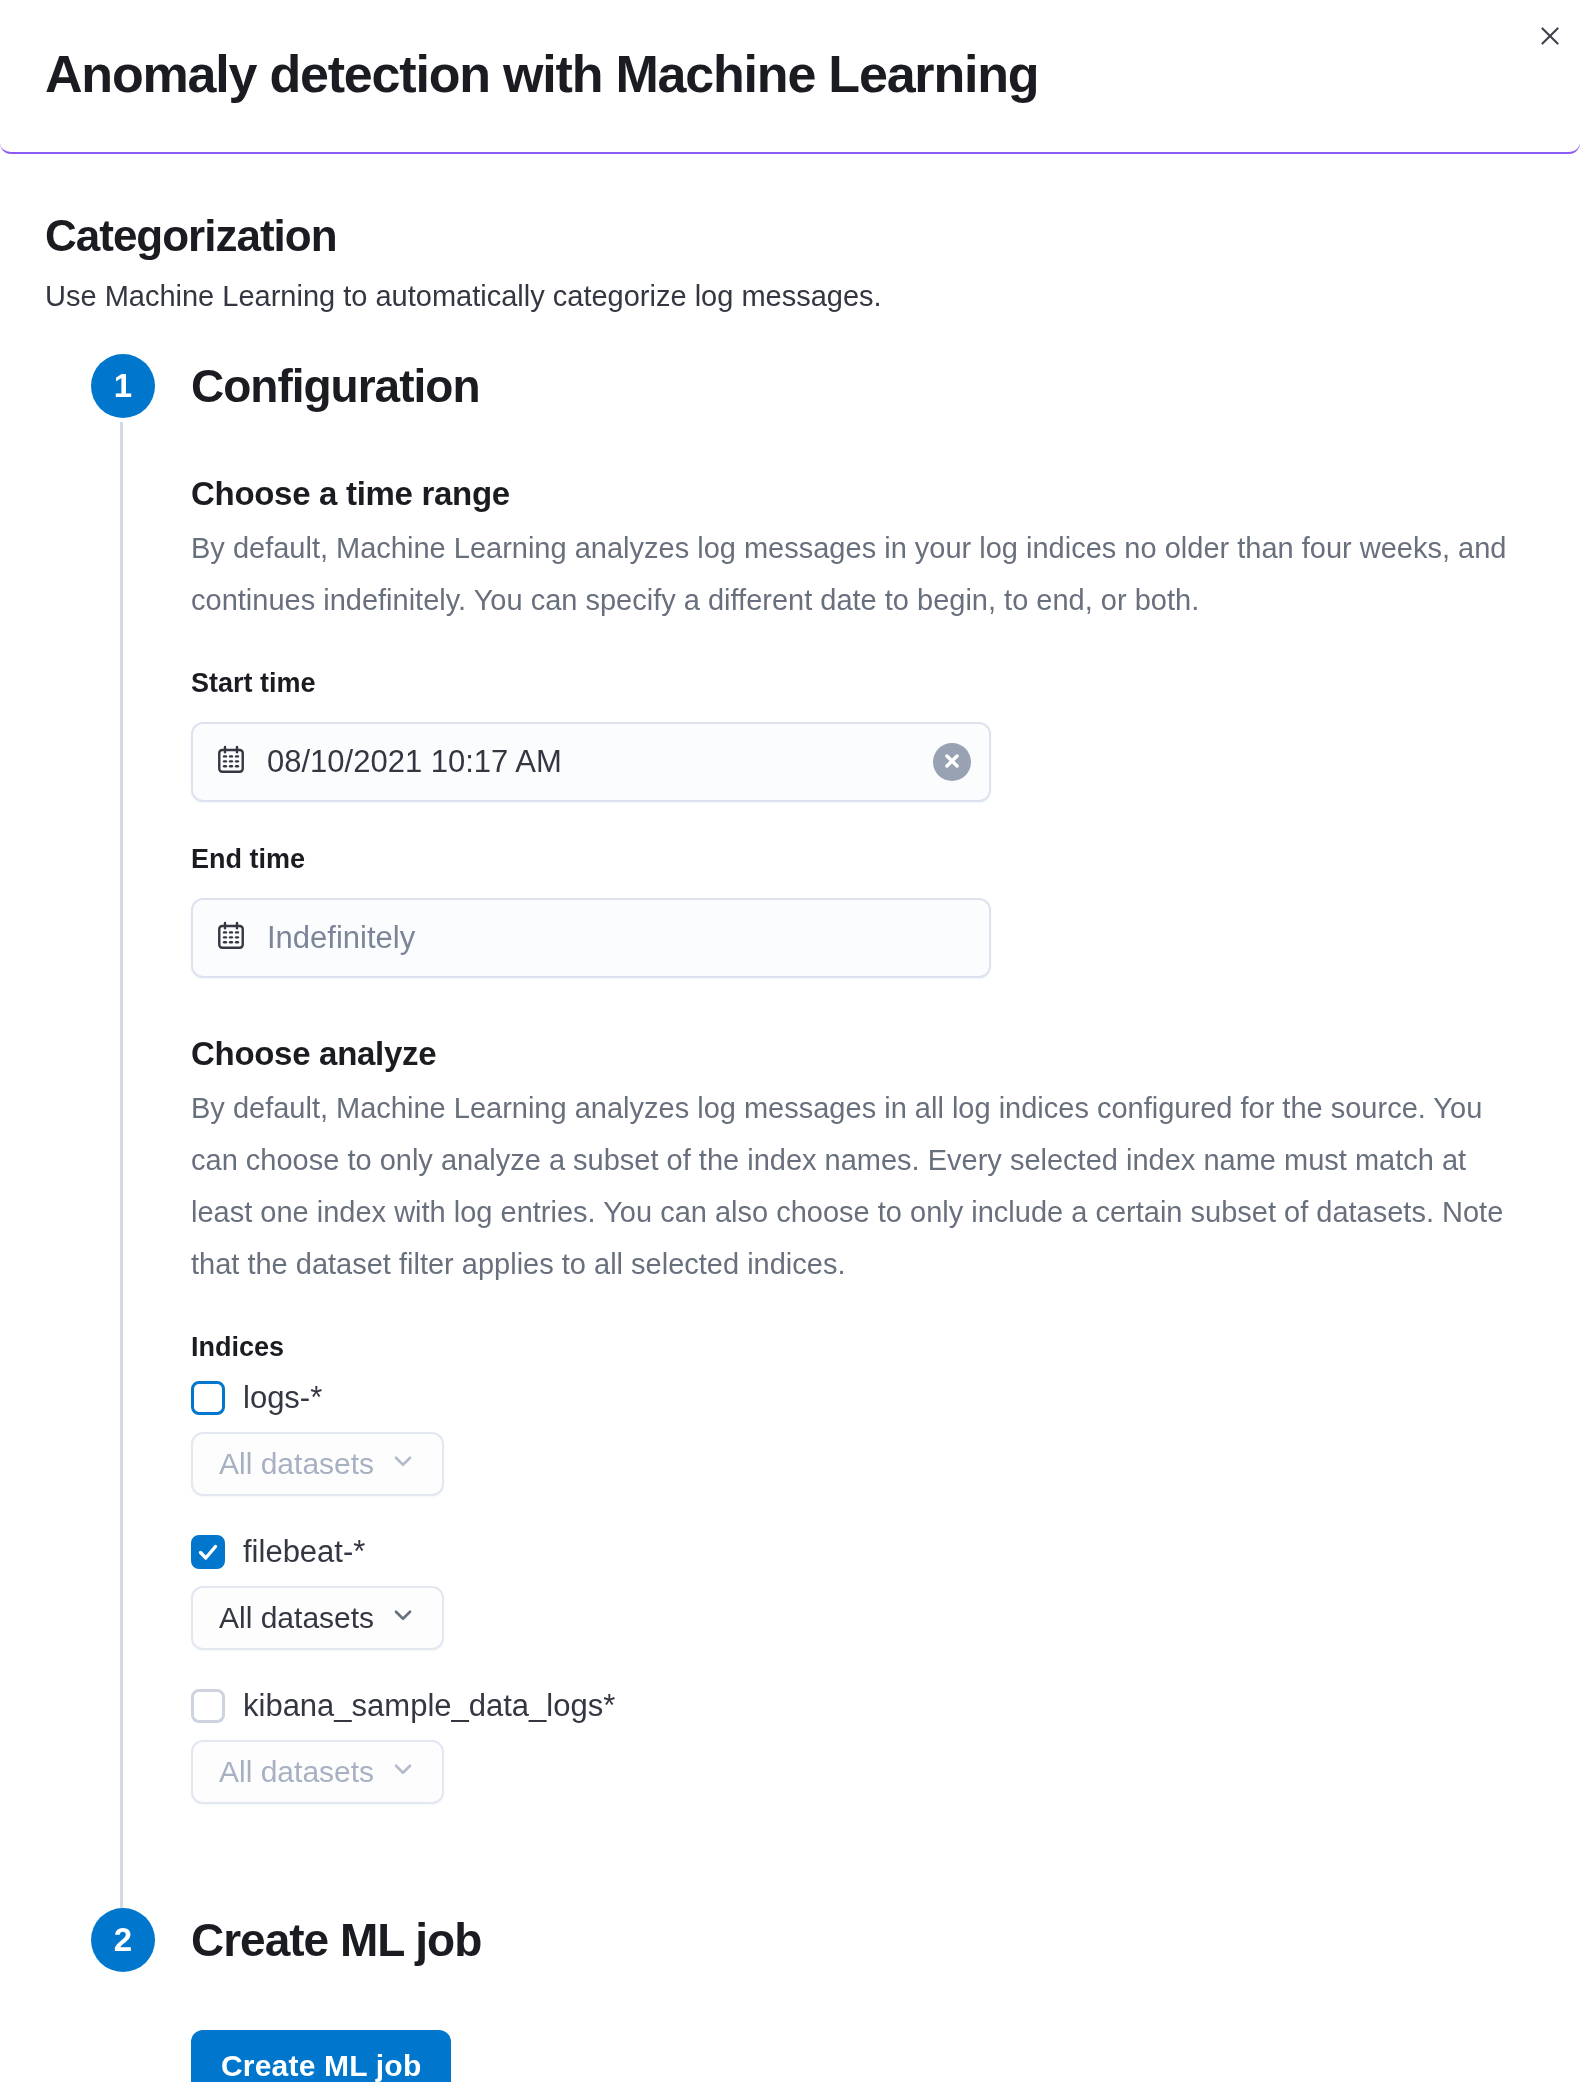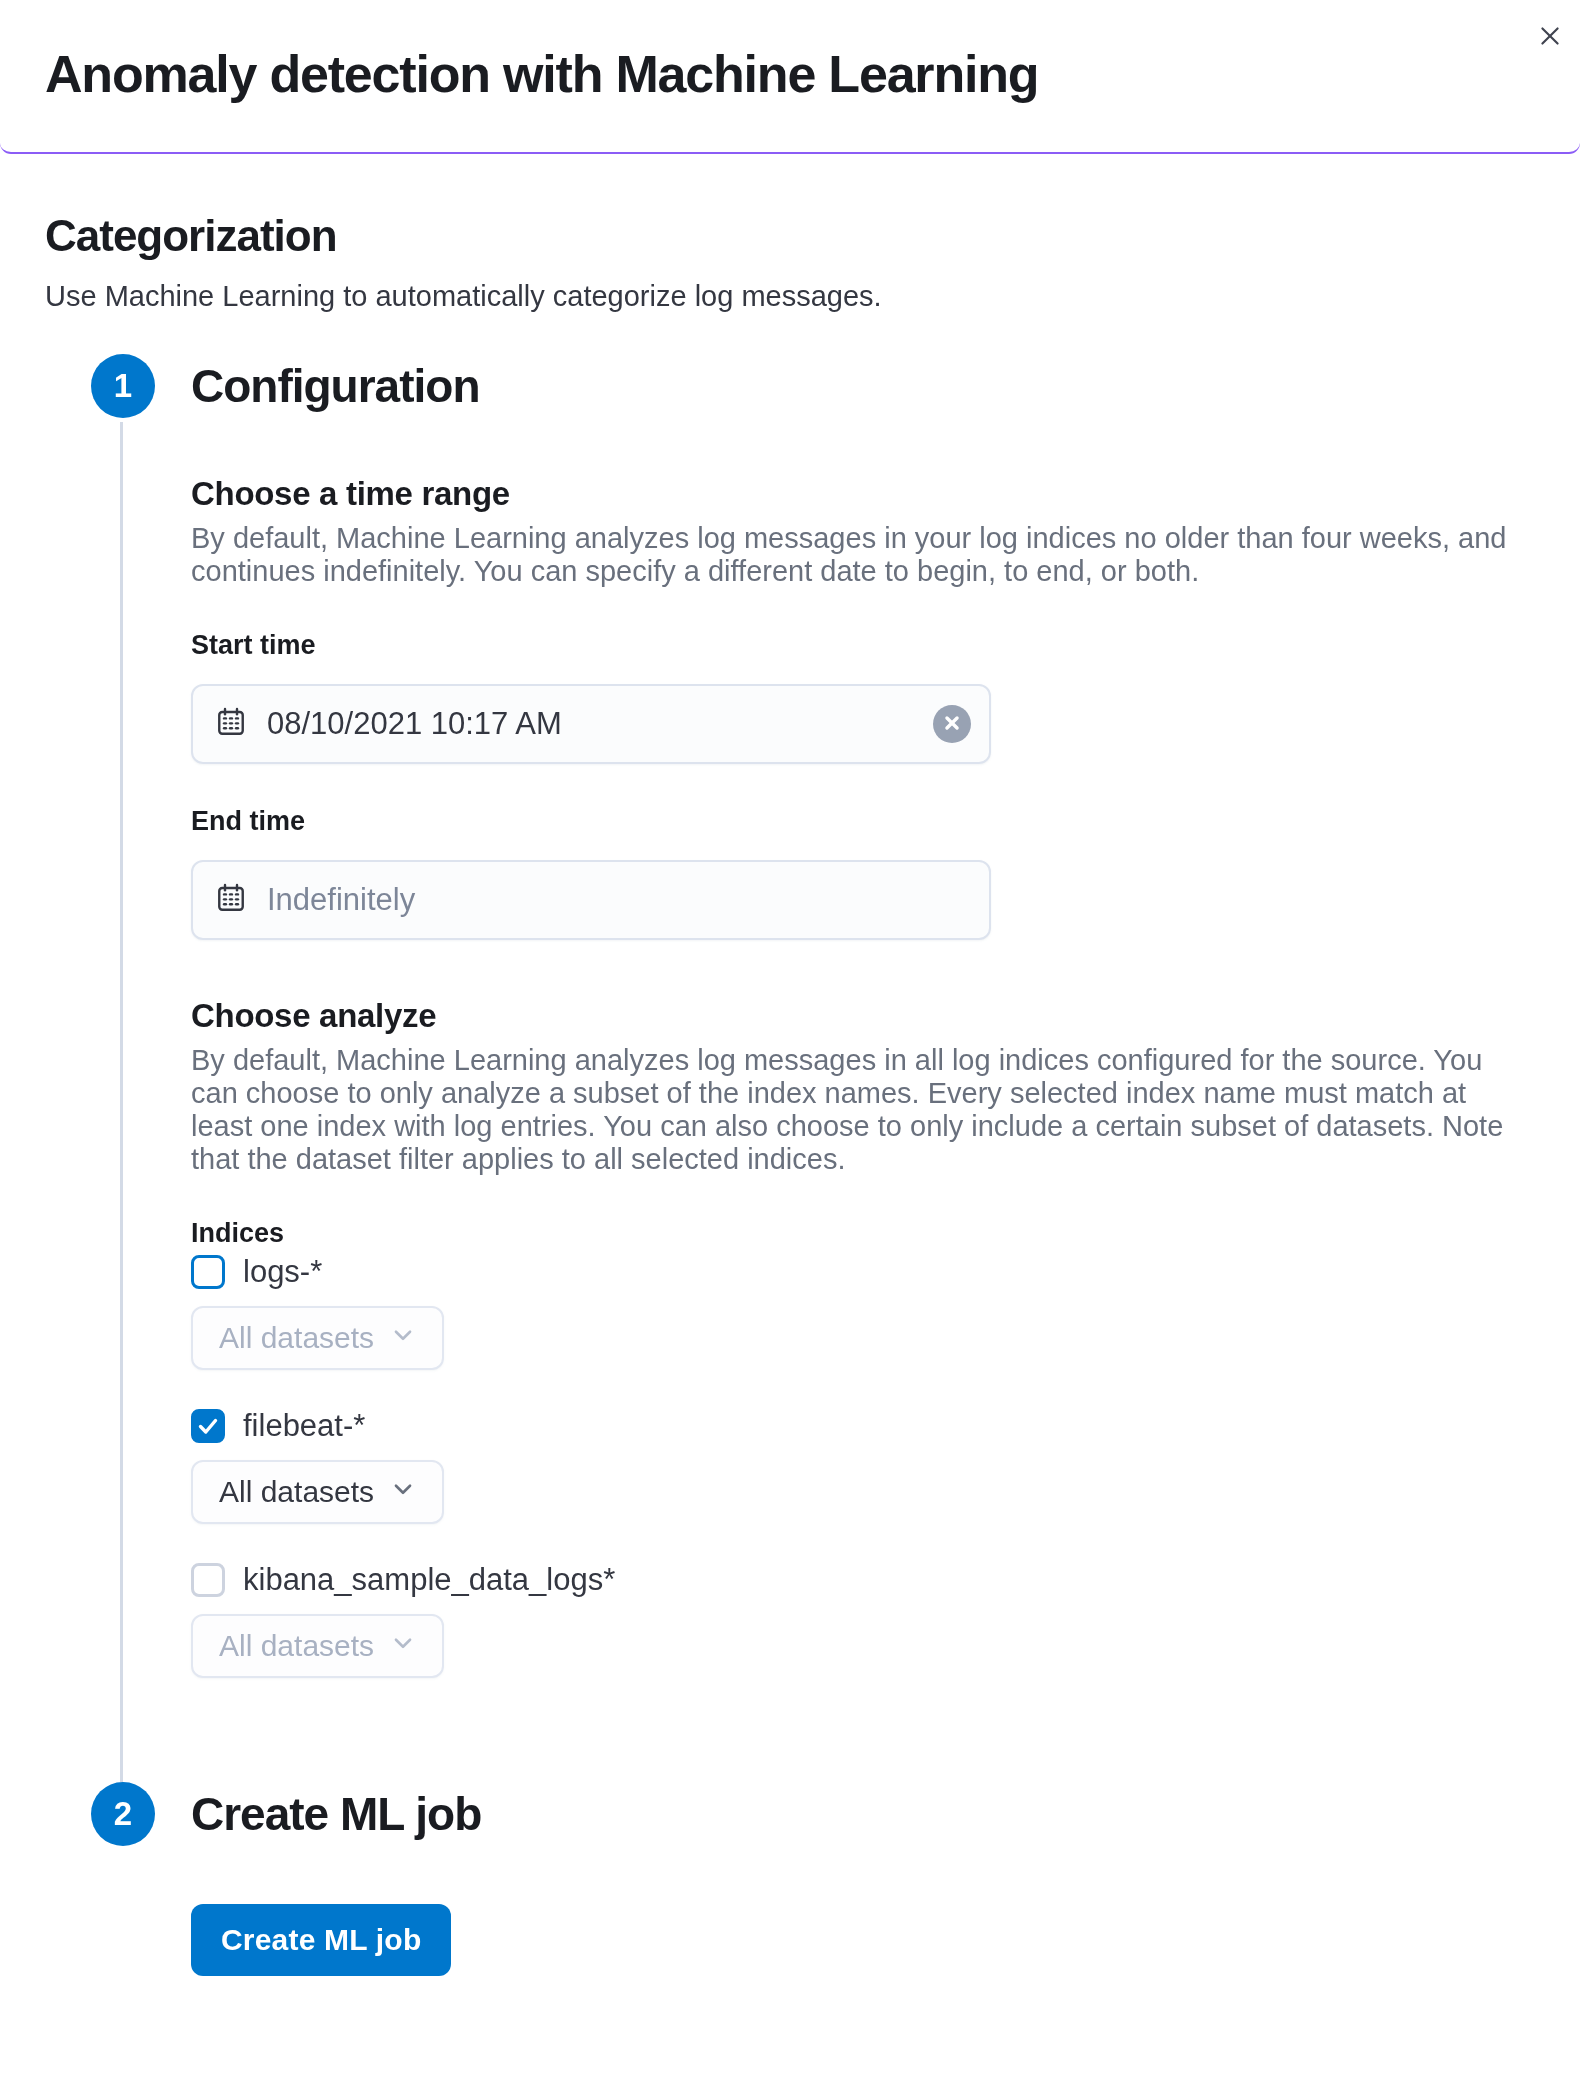--- a/index.html
+++ b/index.html
@@ -54,21 +54,21 @@
   }
   .step-content { margin-left:45px; }
   .step-2 { margin-top:104px; }
 
   
   .section-heading {
     margin-top:56px; font-size:33px; font-weight:700; color:#1a1c21;
     letter-spacing:-0.3px; line-height:40px;
   }
   .section-desc {
-    margin-top:8px; max-width:1370px; font-size:29px; color:#69707d; line-height:33px;
+    margin-top:8px; max-width:1370px; font-size:29px; color:#69707d; line-height:52px;
   }
   .field-label {
     margin-top:40px; font-size:27px; font-weight:700; color:#1a1c21; line-height:34px;
   }
 
   
   .date-field {
     margin-top:22px; width:800px; height:80px;
     background:#fbfcfd; border:2px solid #dde3ee; border-radius:12px;
     display:flex; align-items:center; padding:0 18px 0 22px; gap:20px;
@@ -79,21 +79,21 @@
     flex:1 1 auto; min-width:0; border:none; outline:none; background:transparent;
     font-family:inherit; font-size:31px; color:#343741;
   }
   .date-input::placeholder { color:#7d8698; opacity:1; }
   .clear-btn {
     flex:0 0 auto; width:38px; height:38px; border-radius:50%; border:none; cursor:pointer;
     background:#98a2b3; display:flex; align-items:center; justify-content:center; padding:0;
   }
 
   
-  .index-row { }
+  .index-row { margin-top:12px; }
   .index-row + .index-row { margin-top:34px; }
   .index-check-line { display:flex; align-items:center; gap:18px; height:44px; cursor:pointer; }
   .checkbox {
     width:34px; height:34px; border-radius:8px; background:#fff;
     border:3px solid #cdd3df; display:flex; align-items:center; justify-content:center;
   }
   .checkbox svg { display:none; }
   .checkbox.is-focused { border-color:#0077cc; }
   .checkbox.is-checked { background:#0077cc; border-color:#0077cc; }
   .checkbox.is-checked svg { display:block; }

